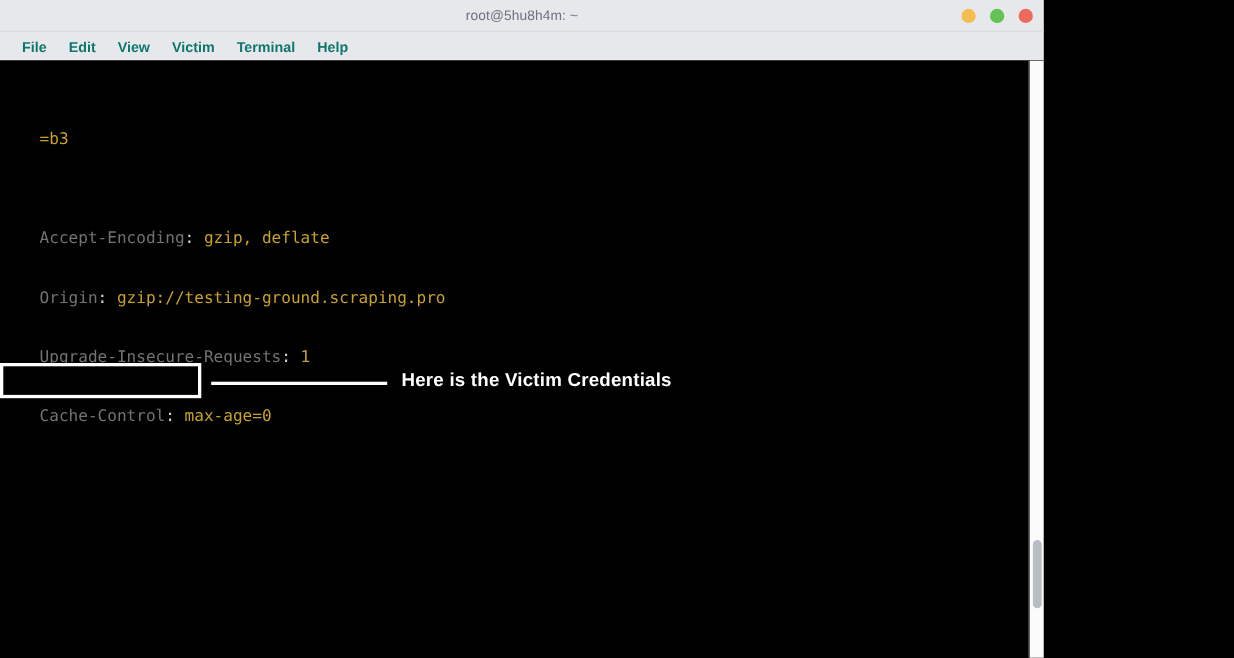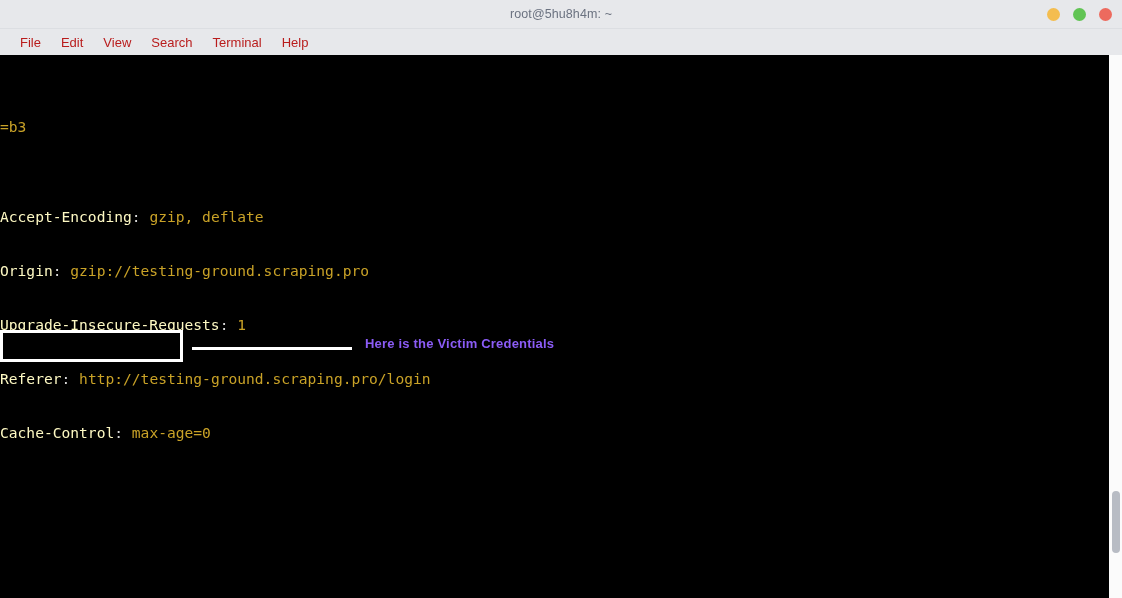--- a/index.html
+++ b/index.html
@@ -10,21 +10,21 @@
   }
   body {
     width: 1122px;
     height: 598px;
     overflow: hidden;
     font-family: "DejaVu Sans Mono", monospace;
   }
 
   #app {
     position: relative;
-    width: 1122px;
+    width: 949px;
     height: 598px;
     background: #000000;
     overflow: hidden;
   }
 
   
   .titlebar {
     position: relative;
     height: 28px;
     background: #e7e8eb;
@@ -63,24 +63,25 @@
     height: 26px;
     background: #e7e8eb;
     display: flex;
     align-items: center;
     padding-left: 10px;
     box-sizing: border-box;
   }
   .menu-item {
     font-family: "Liberation Sans", sans-serif;
     font-size: 13px;
-    color: #b91c1c;
+    color: #0f766e;
     padding: 2px 10px;
     cursor: default;
     white-space: nowrap;
+    font-weight: bold;
   }
 
   
   .term-wrap {
     position: relative;
     height: 544px;
     background: #000000;
     overflow: hidden;
   }
   .term {
@@ -89,24 +90,24 @@
     top: -9px;          
     width: 1108px;
     padding: 0;
     color: #d8d8d8;
     font-family: "DejaVu Sans Mono", monospace;
     font-size: 14.6px;
     line-height: 18px;
     white-space: pre;
     letter-spacing: 0px;
   }
-  .line { height: 18px; }
-
-  
-  .hdr  { color: #fef9c3; }     
+  .line { height: 18px; padding-left: 36px; }
+
+  
+  .hdr  { color: #737373; }     
   .val  { color: #c9a227; }     
   .pl   { color: #d8d8d8; }
 
   
   .cred-box {
     position: absolute;
     left: 0px;
     top: 275px;
     width: 183px;
     height: 32px;
@@ -121,23 +122,23 @@
     top: 292px;
     width: 160px;
     height: 3px;
     background: #ffffff;
   }
   .anno-text {
     position: absolute;
     left: 365px;
     top: 281px;
     font-family: "Liberation Sans", sans-serif;
-    font-size: 13px;
+    font-size: 17px;
     font-weight: bold;
-    color: #8b5cf6;
+    color: #ffffff;
     white-space: nowrap;
     letter-spacing: .2px;
   }
 
   
   .scrollbar {
     position: absolute;
     right: 0;
     top: 0;
     width: 14px;
@@ -167,36 +168,35 @@
       <span class="wb wb-min"></span>
       <span class="wb wb-max"></span>
       <span class="wb wb-close"></span>
     </div>
   </div>
 
   <div class="menubar">
     <span class="menu-item">File</span>
     <span class="menu-item">Edit</span>
     <span class="menu-item">View</span>
-    <span class="menu-item">Search</span>
+    <span class="menu-item">Victim</span>
     <span class="menu-item">Terminal</span>
     <span class="menu-item">Help</span>
   </div>
 
   <div class="term-wrap">
     <div class="term">
 
       
       <div class="line"><span class="val">=b3</span></div>
 
       
       <div class="line"><span class="hdr">Accept-Encoding</span><span class="pl">: </span><span class="val">gzip, deflate</span></div>
       <div class="line"><span class="hdr">Origin</span><span class="pl">: </span><span class="val">gzip://testing-ground.scraping.pro</span></div>
       <div class="line"><span class="hdr">Upgrade-Insecure-Requests</span><span class="pl">: </span><span class="val">1</span></div>
-      <div class="line"><span class="hdr">Referer</span><span class="pl">: </span><span class="val">http://testing-ground.scraping.pro/login</span></div>
       <div class="line"><span class="hdr">Cache-Control</span><span class="pl">: </span><span class="val">max-age=0</span></div>
       
 
       
       
       
 
       
       
 

